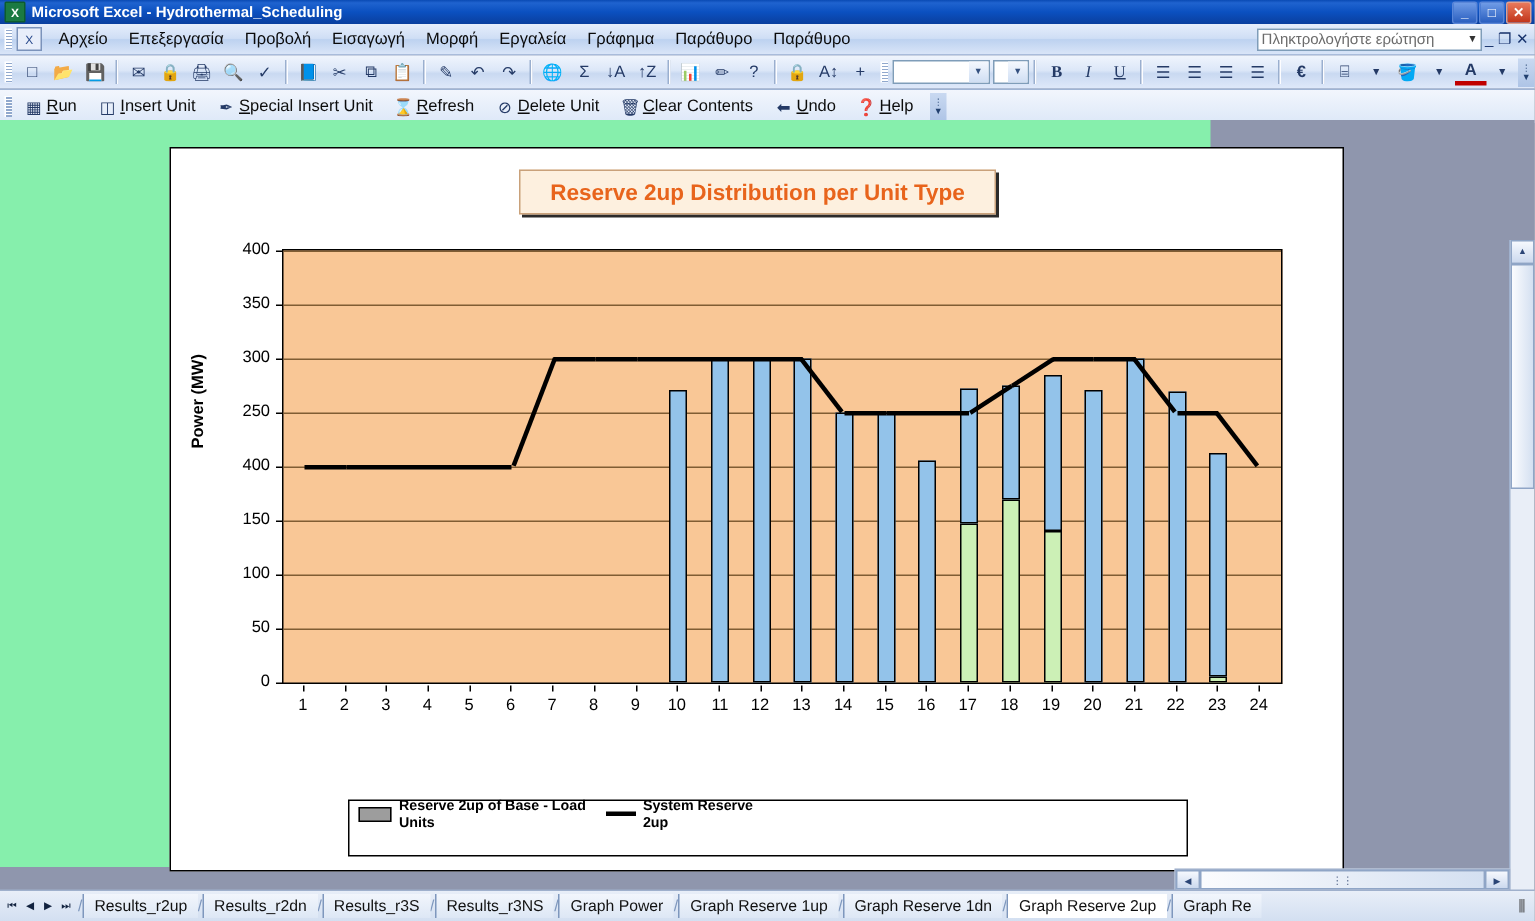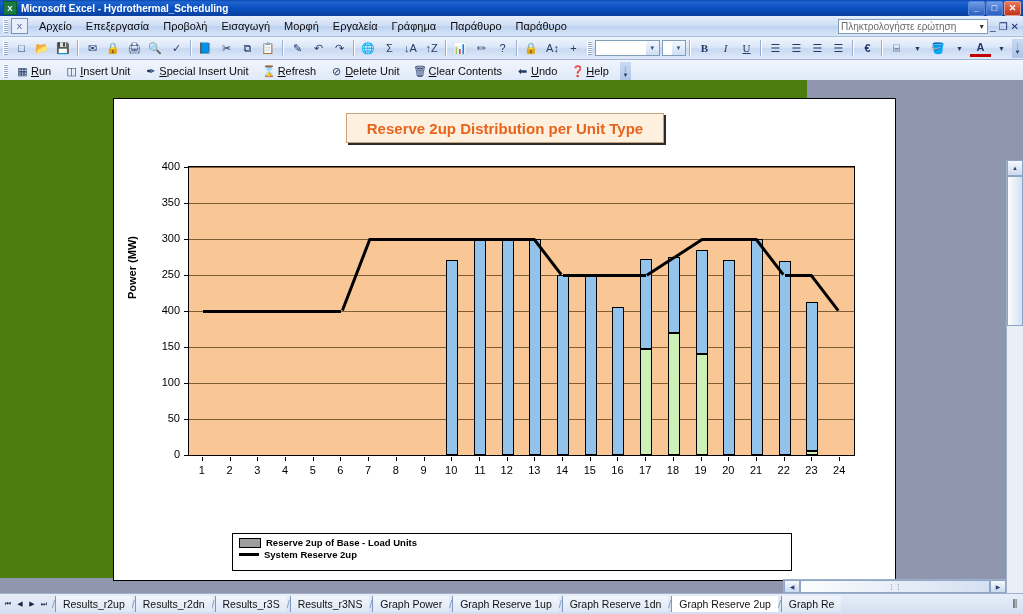--- a/index.html
+++ b/index.html
@@ -79,21 +79,21 @@
     align-items:center;justify-content:center;font-size:6px;color:#22406f;
     background:linear-gradient(180deg,#c9d9f1,#aec4e6);flex:none;
   }
 
   
   .workspace{
     position:absolute;left:0;top:80px;width:1023px;height:514px;
     background:#8f96ad;overflow:hidden;
   }
   .sheetarea{
-    position:absolute;left:0;top:0;width:807px;height:498px;background:#4d7c0f;
+    position:absolute;left:0;top:0;width:807px;height:498px;background:#86efac;
   }
   .chart-obj{
     position:absolute;left:113px;top:18px;width:783px;height:483px;
     background:#ffffff;border:1px solid #000;box-sizing:border-box;
   }
   .chart-title{
     position:absolute;left:232px;top:14px;width:318px;height:30px;
     background:#fdf0df;border:1px solid #c9a17a;
     box-shadow:2px 2px 0 #2b2b2b;
     display:flex;align-items:center;justify-content:center;
@@ -121,21 +121,21 @@
   .bar{position:absolute;box-sizing:border-box;border:1px solid #000;}
   .bar.hydro{background:#93c3ea;}
   .bar.inter{background:#ccf0b6;}
   .lineseg{position:absolute;background:#000;transform-origin:0 0;height:3px;}
 
   .legend{
     position:absolute;left:118px;top:434px;width:560px;height:38px;
     background:#fff;border:1px solid #000;box-sizing:border-box;
     padding:3px 6px;display:flex;flex-wrap:wrap;
   }
-  .lg-col{width:50%;display:flex;flex-direction:column;gap:1px;}
+  .lg-col{width:50%;display:flex;flex-direction:row;gap:1px;}
   .lg-row{display:flex;align-items:center;height:11px;font-size:9.5px;font-weight:bold;color:#000;}
   .swatch{width:20px;height:8px;border:1px solid #000;margin-right:5px;flex:none;}
   .swline{width:20px;height:3px;background:#000;margin-right:5px;flex:none;}
 
   
   .vscroll{
     position:absolute;right:0;top:80px;width:16px;height:498px;
     background:#e9eef7;border-left:1px solid #9fb0cc;
   }
   .sb-btn{

